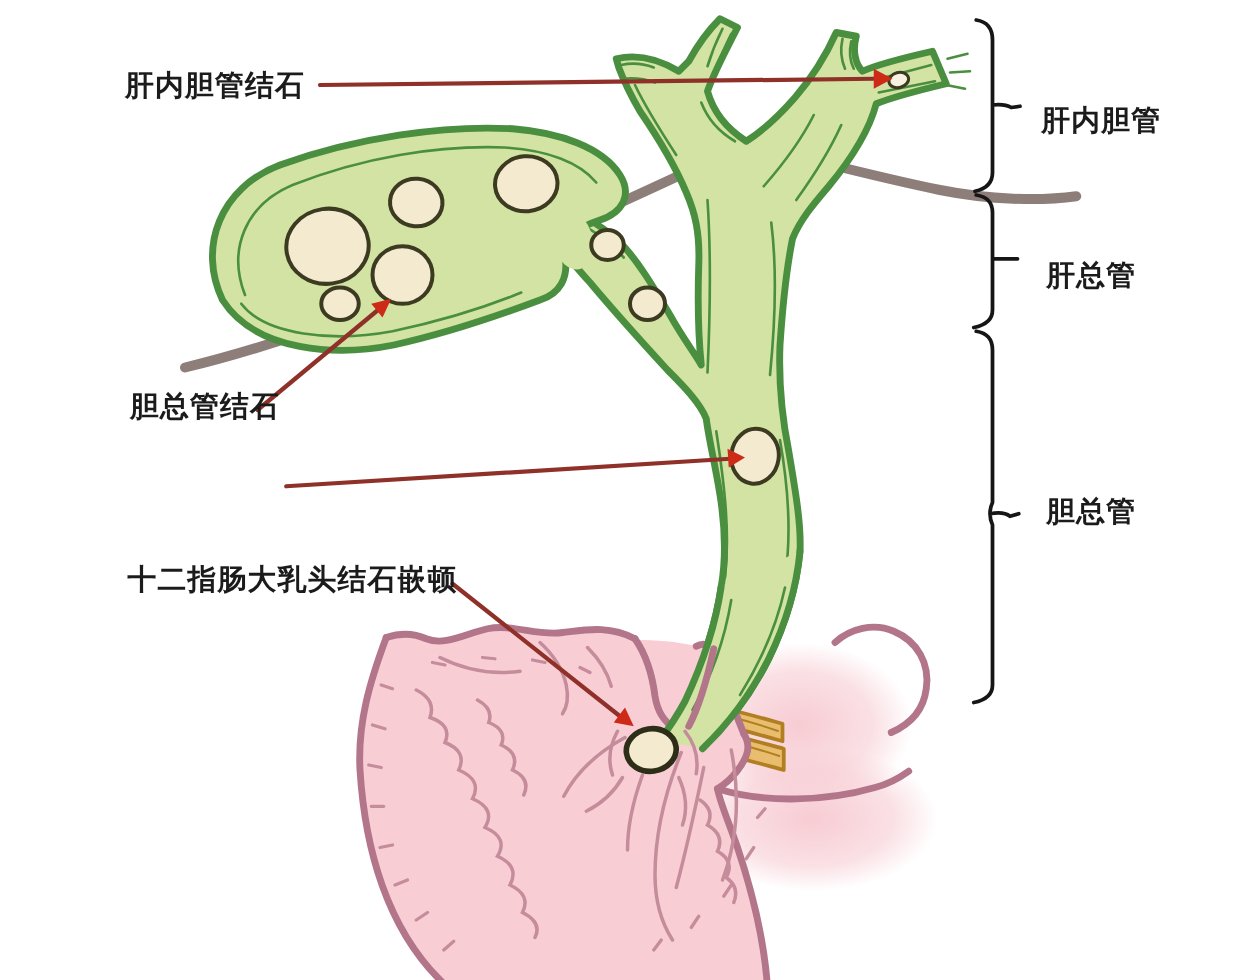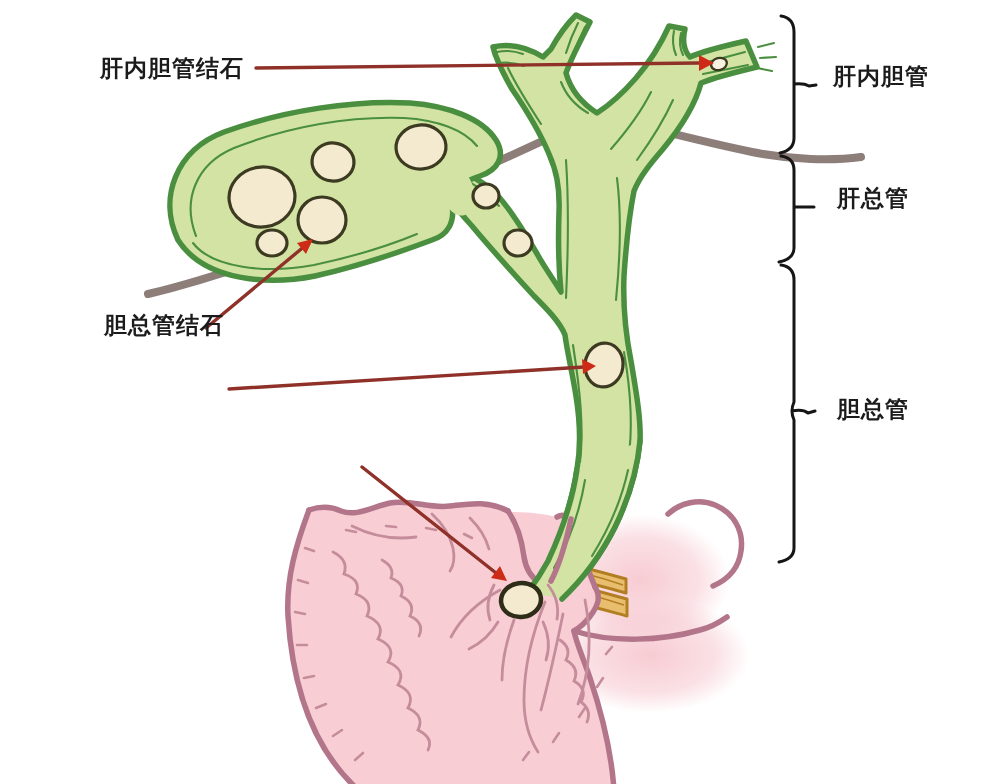--- a/index.html
+++ b/index.html
@@ -248,18 +248,19 @@
 
   <g>
     <path class="bracket" d="M 781 16 Q 794 18 794 32 L 794 138 Q 794 150 780 153 M 794 84 Q 804 83 809 86 L 816 85"></path>
     <path class="bracket" d="M 781 156 Q 794 158 794 170 L 794 248 Q 794 259 779 262 M 794 207 L 814 207"></path>
     <path class="bracket" d="M 781 265 Q 794 267 794 280 L 794 402 Q 790 411 794 420 L 794 548 Q 794 559 779 562 M 792 411 Q 803 409 808 413 L 815 411"></path>
   </g>
 </svg>
 
 <div class="lbl" style="left:100px;top:56px">肝内胆管结石</div>
 <div class="lbl" style="left:104px;top:313px">胆总管结石</div>
-
-<div class="lbl" style="left:833px;top:64px">肝内胆管</div>
-<div class="lbl" style="left:837px;top:186px">肝总管</div>
+<div class="lbl" style="left:102px;top:451px">十二指肠大乳头结石嵌顿</div>
+
+<div class="lbl" style="left:833px;top:84px">肝内胆管</div>
+<div class="lbl" style="left:837px;top:208px">肝总管</div>
 <div class="lbl" style="left:837px;top:397px">胆总管</div>
 
 </div>
 
 </body></html>

